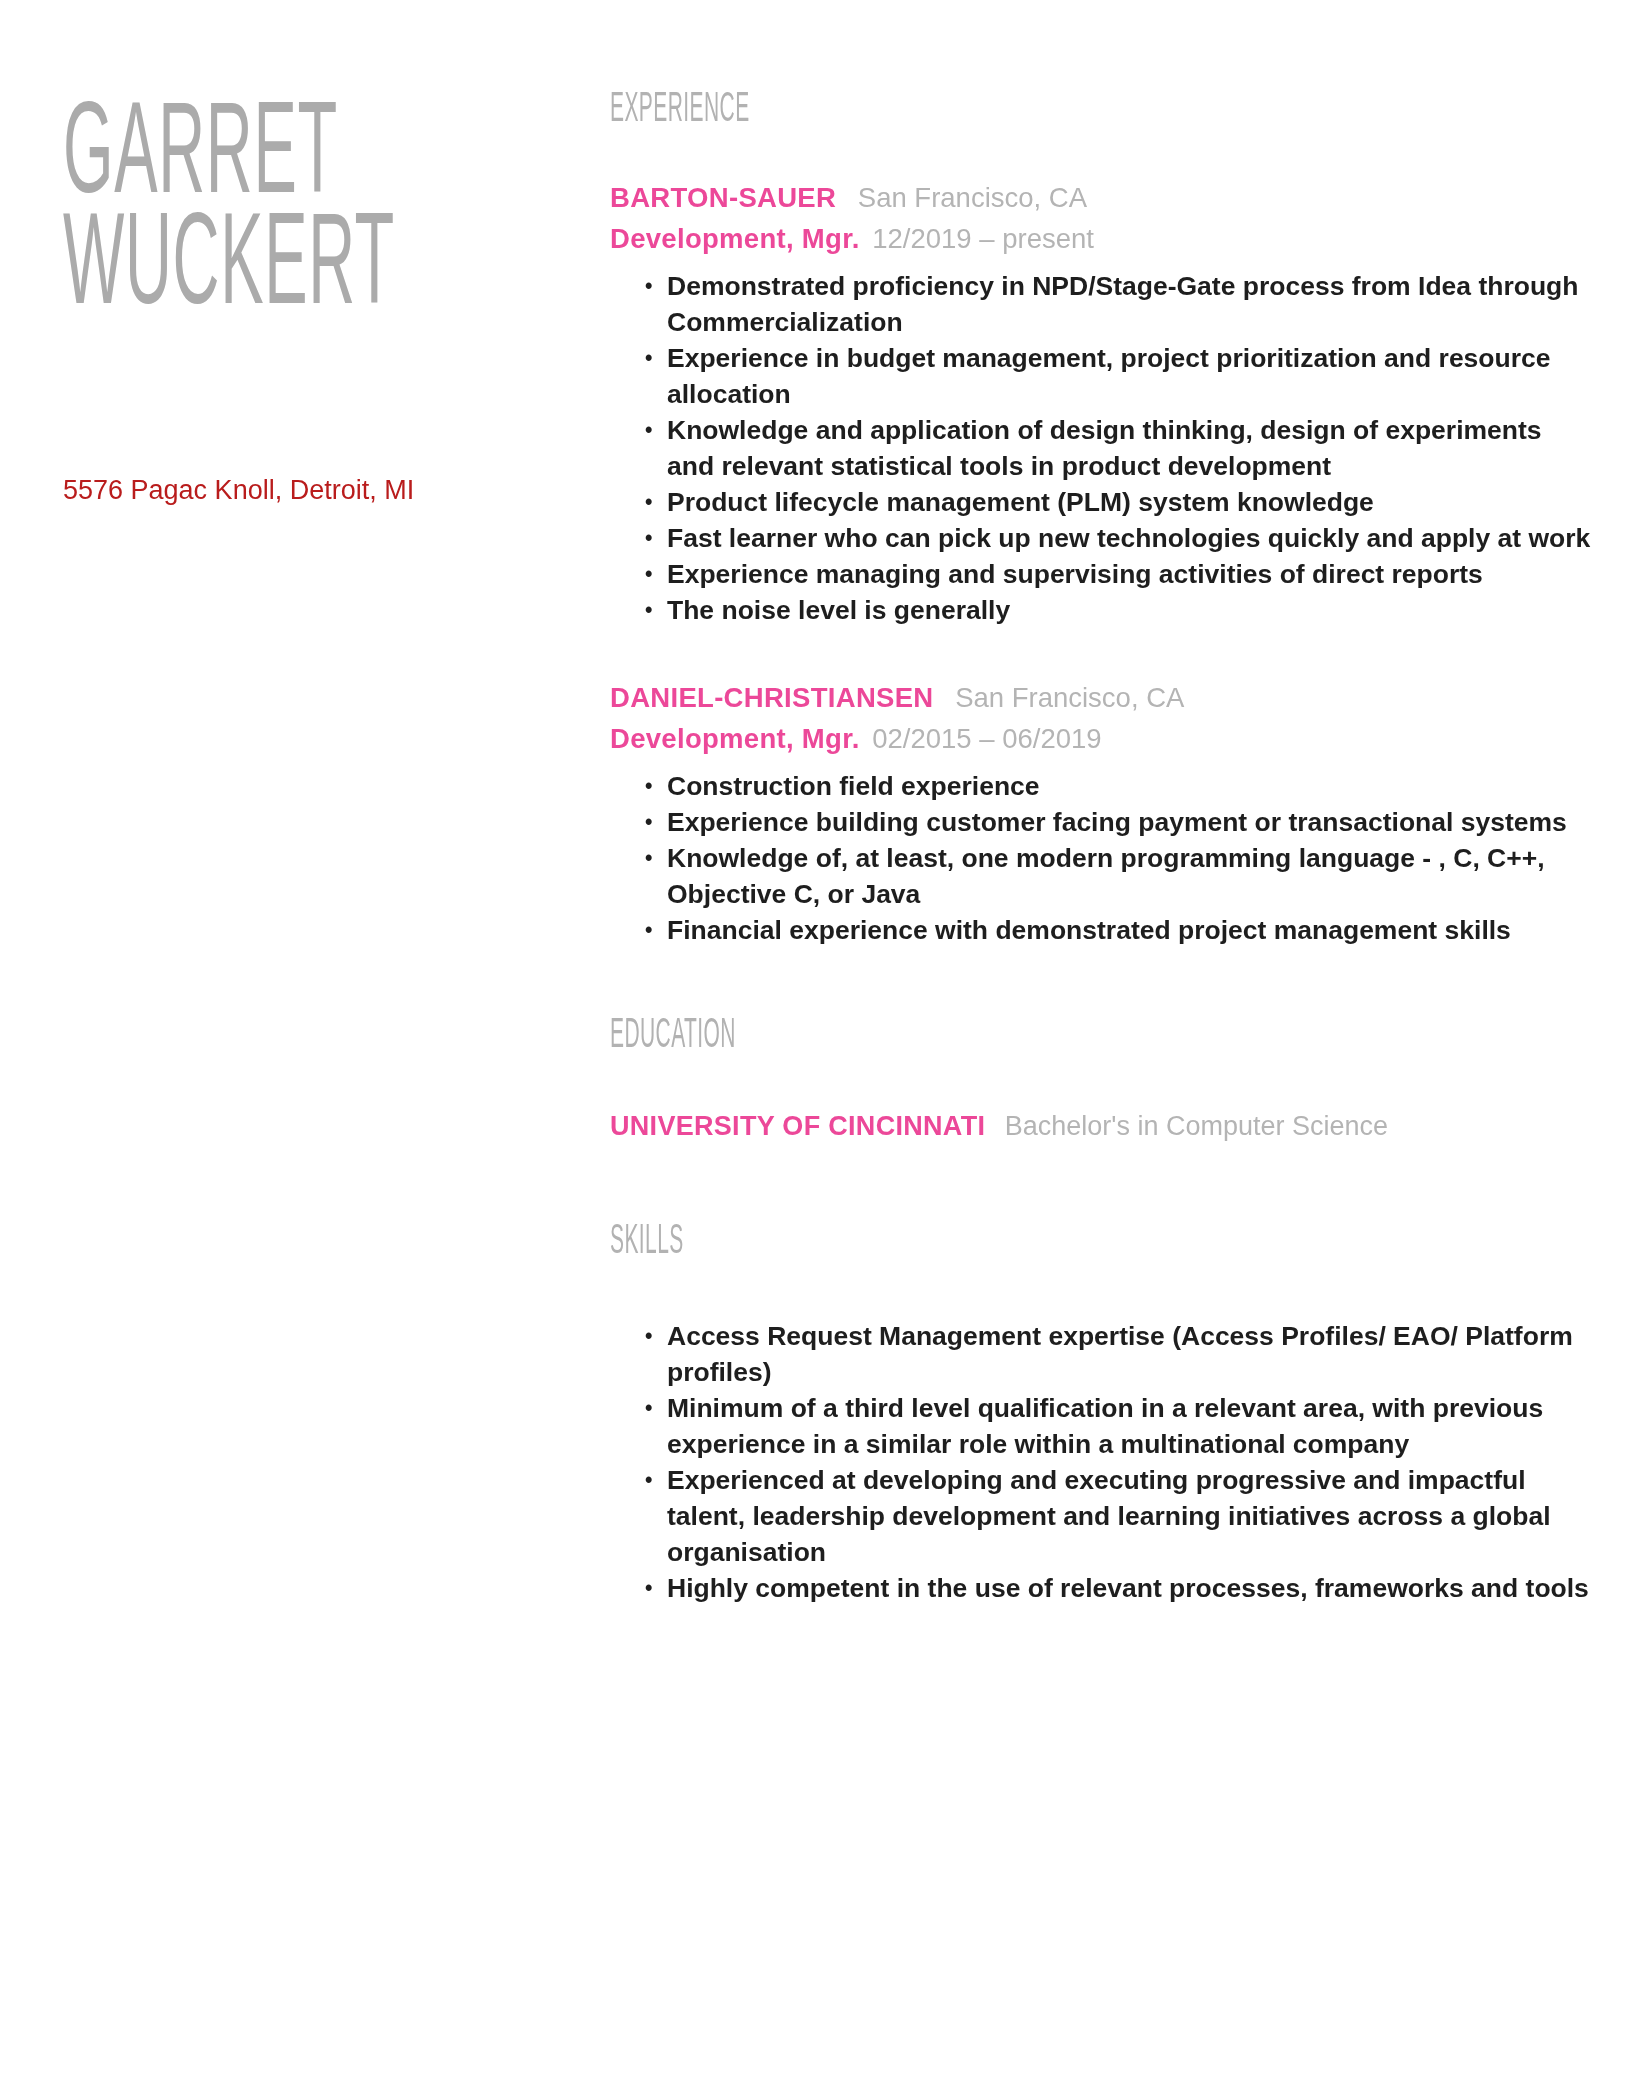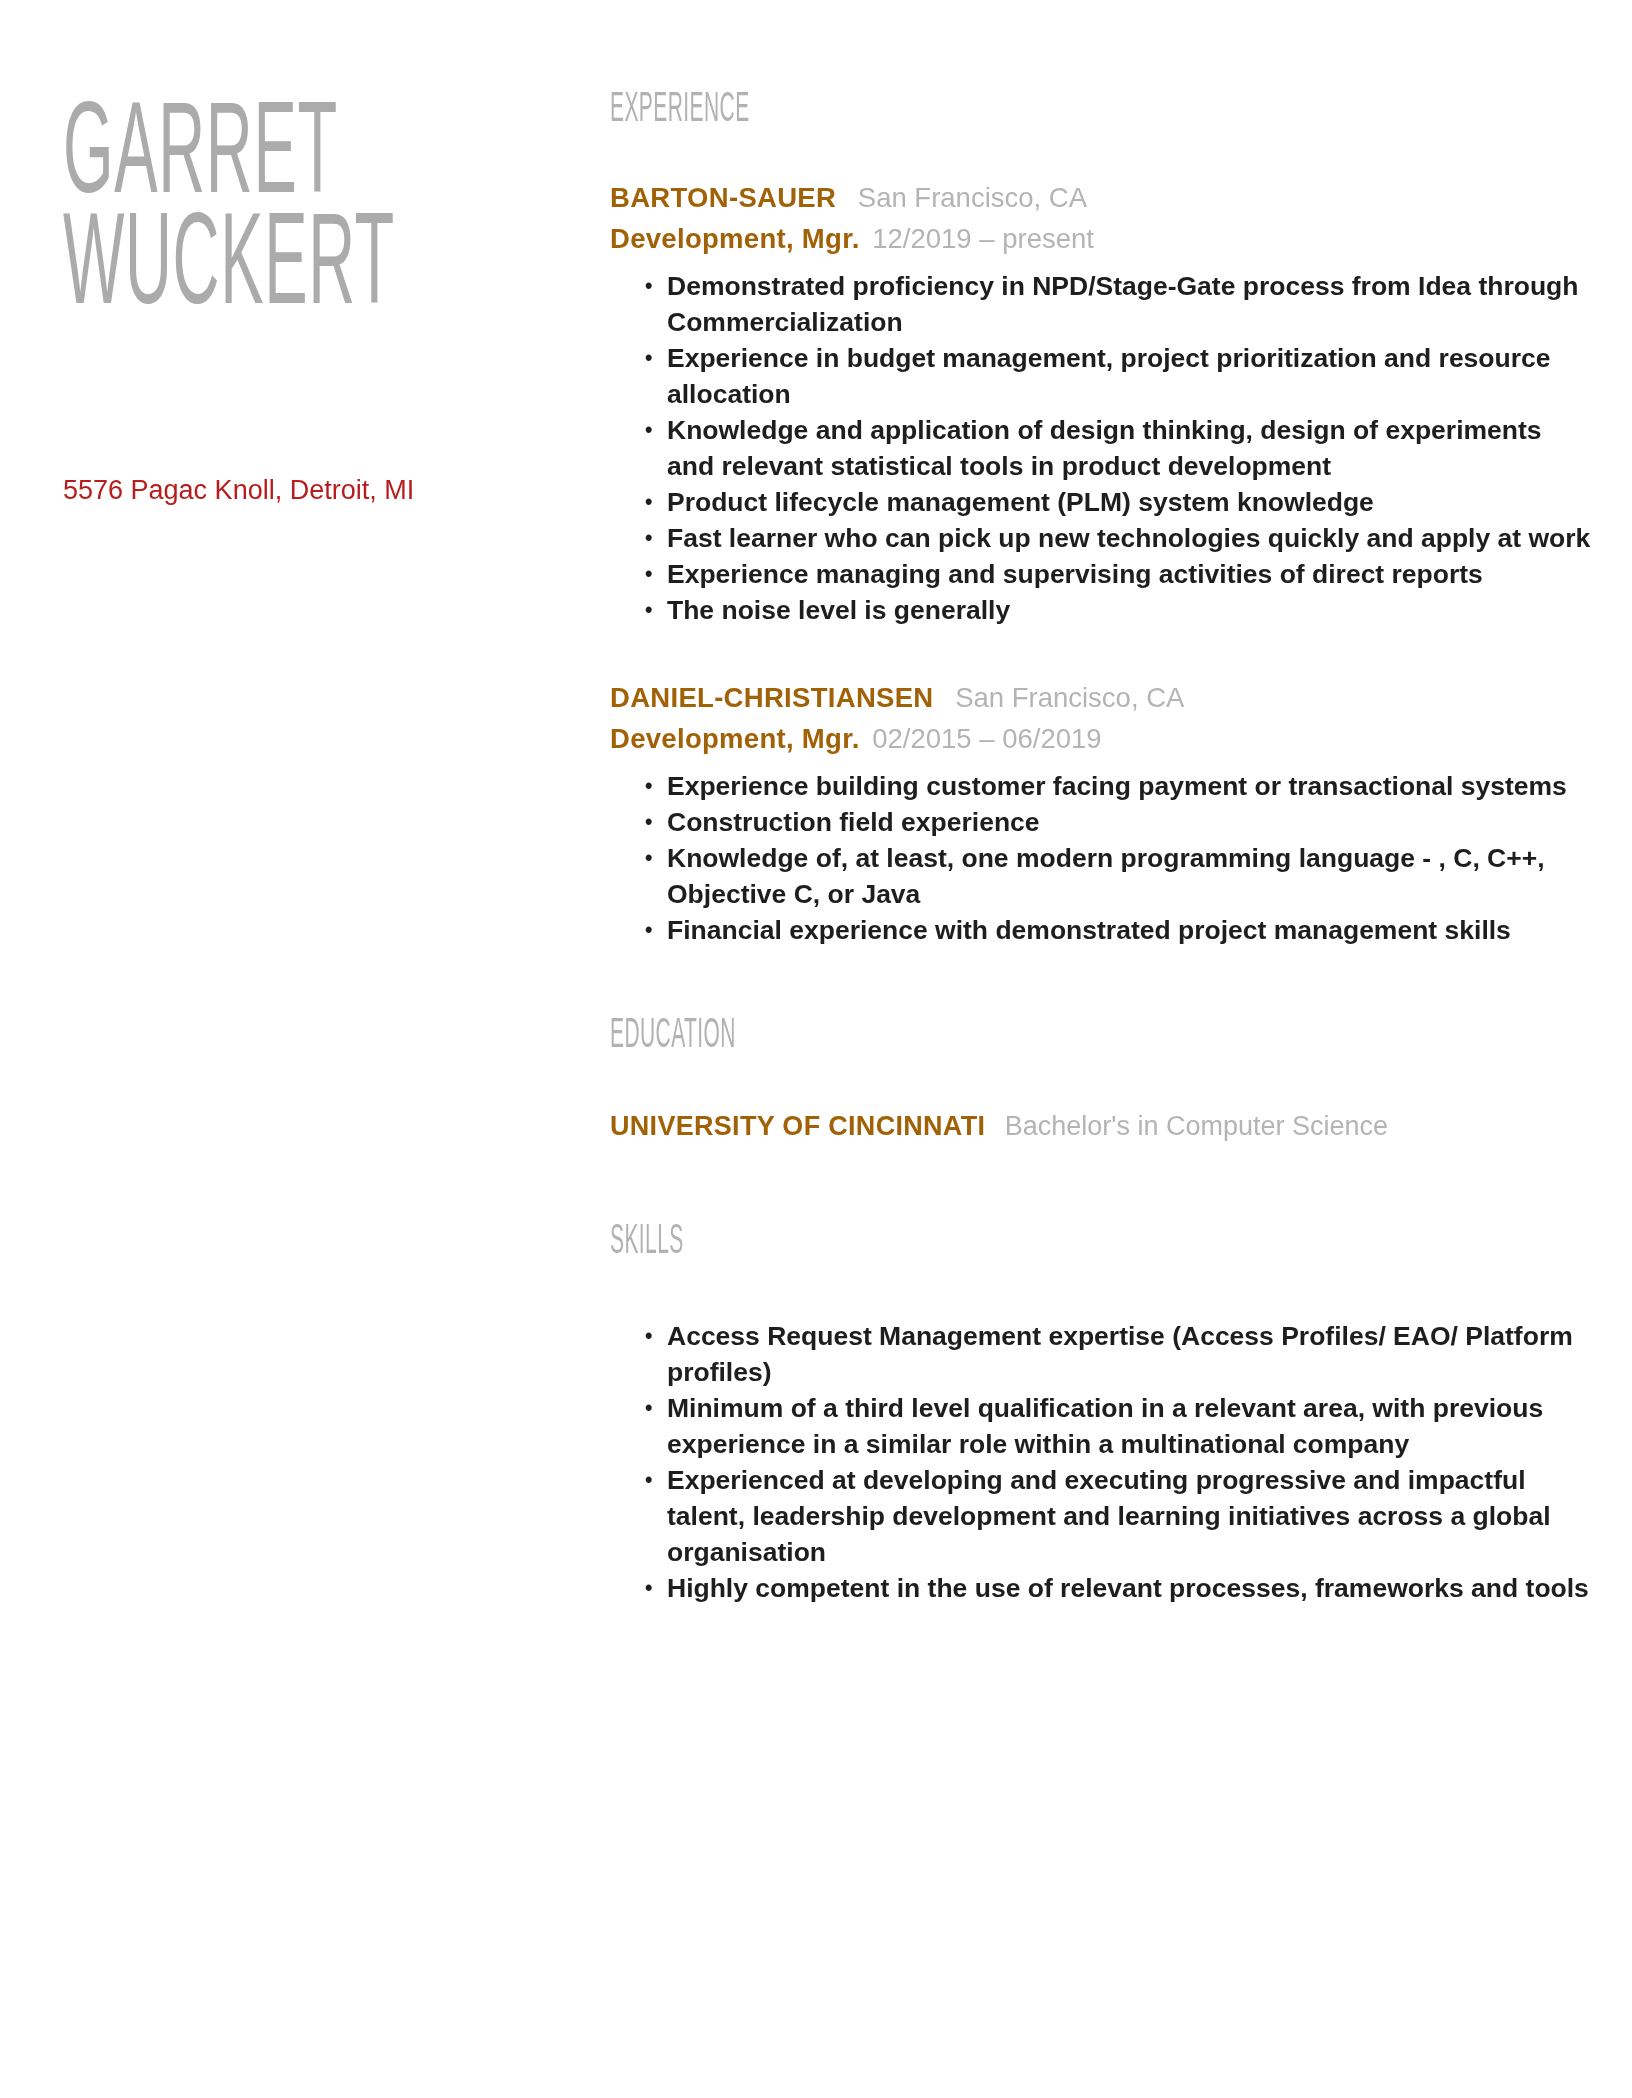--- a/index.html
+++ b/index.html
@@ -62,21 +62,21 @@
     transform-origin: left top;
     white-space: nowrap;
   }
   #experience-heading { margin-top: 86px; }
   #education-heading { margin-top: 64px; }
   #skills-heading { margin-top: 76px; }
 
   .job-header { margin-top: 54px; font-size: 27.5px; line-height: 32px; }
   .company, .role, .school {
     font-weight: bold;
-    color: #a16207;
+    color: #ec4899;
     letter-spacing: 0.3px;
   }
   .location, .dates, .degree { color: #b4b4b4; }
   .location { margin-left: 14px; }
   .dates { margin-left: 5px; }
   .degree { margin-left: 12px; }
   .job-meta { margin-top: 9px; font-size: 27.5px; line-height: 32px; }
 
   ul.bullets {
     list-style: none;
@@ -141,22 +141,22 @@
     <section>
       <div class="job-header">
         <span class="company">DANIEL-CHRISTIANSEN</span>
         <span class="location">San Francisco, CA</span>
       </div>
       <div class="job-meta">
         <span class="role">Development, Mgr.</span>
         <span class="dates">02/2015 – 06/2019</span>
       </div>
       <ul class="bullets">
+          <li>Construction field experience</li>
           <li>Experience building customer facing payment or transactional systems</li>
-          <li>Construction field experience</li>
           <li>Knowledge of, at least, one modern programming language - , C, C++, Objective C, or Java</li>
           <li>Financial experience with demonstrated project management skills</li>
         </ul>
     </section>
 
     <h2 class="section-heading" id="education-heading">
       <span class="cond">EDUCATION</span>
     </h2>
 
     <div class="edu-line">

